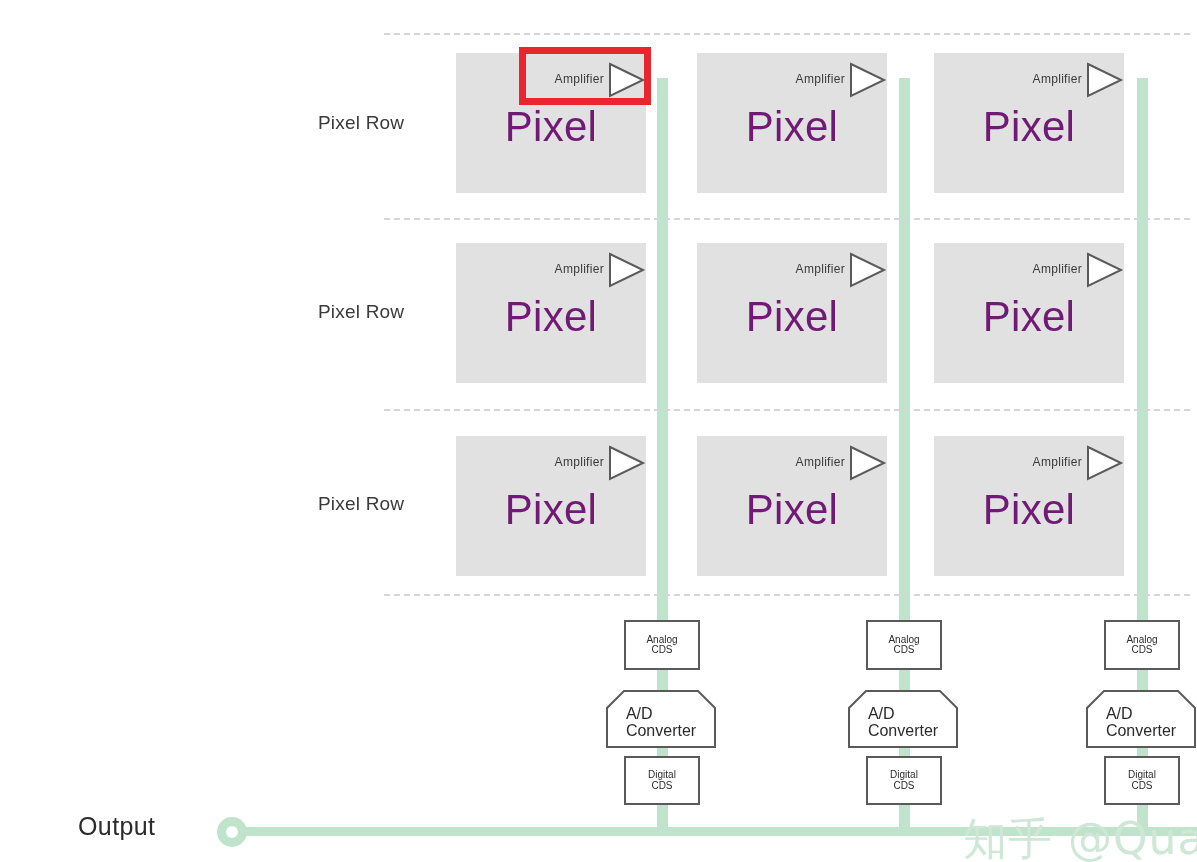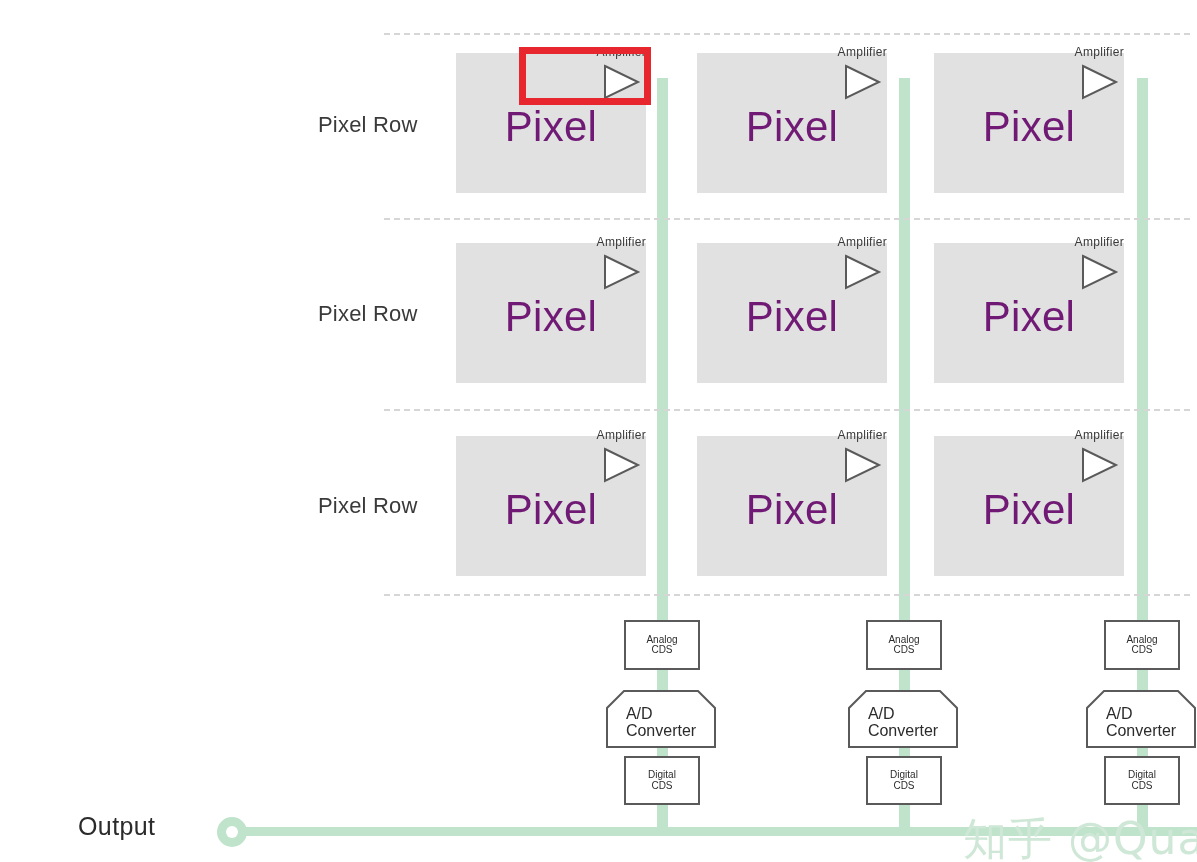--- a/index.html
+++ b/index.html
@@ -55,21 +55,21 @@
     height: 0;
     border-top: 2px dashed #d6d6d6;
   }
 
   
   .row-label {
     position: absolute;
     left: 318px;
     width: 130px;
     text-align: left;
-    font-size: 22px;
+    font-size: 19px;
     color: #3a3a3a;
     letter-spacing: 0.2px;
     white-space: nowrap;
   }
 
   
   .pixel-cell {
     position: absolute;
     width: 190px;
     height: 140px;
@@ -77,21 +77,20 @@
   }
   .amp-row {
     position: absolute;
     top: 6px;
     right: 0px;
     height: 42px;
     display: flex;
     align-items: center;
     justify-content: flex-end;
     gap: 2px;
-    flex-direction: column;
   }
   .amp-label {
     font-size: 12px;
     color: #3a3a3a;
     letter-spacing: 0.3px;
     white-space: nowrap;
     padding-bottom: 2px;
   }
   .amp-tri {
     width: 40px;

